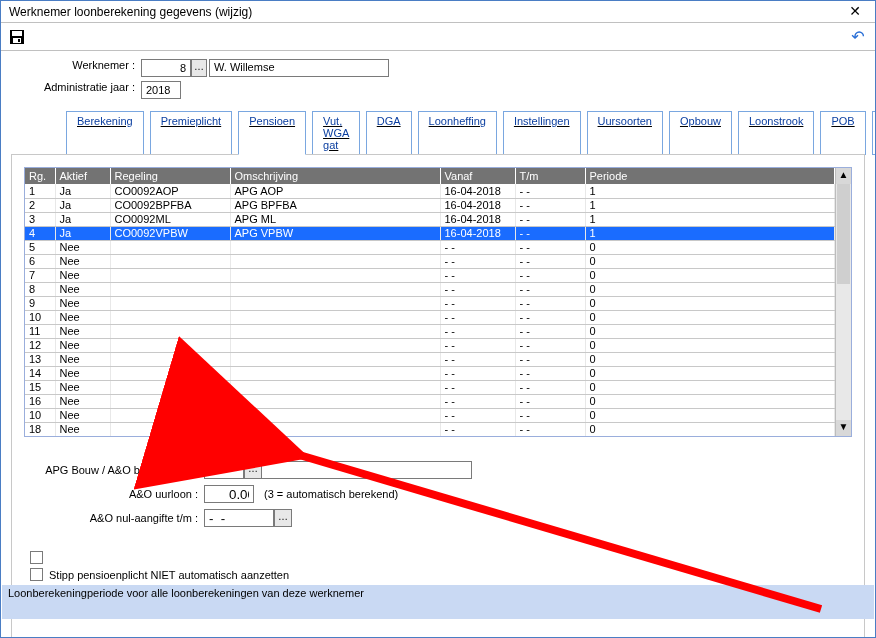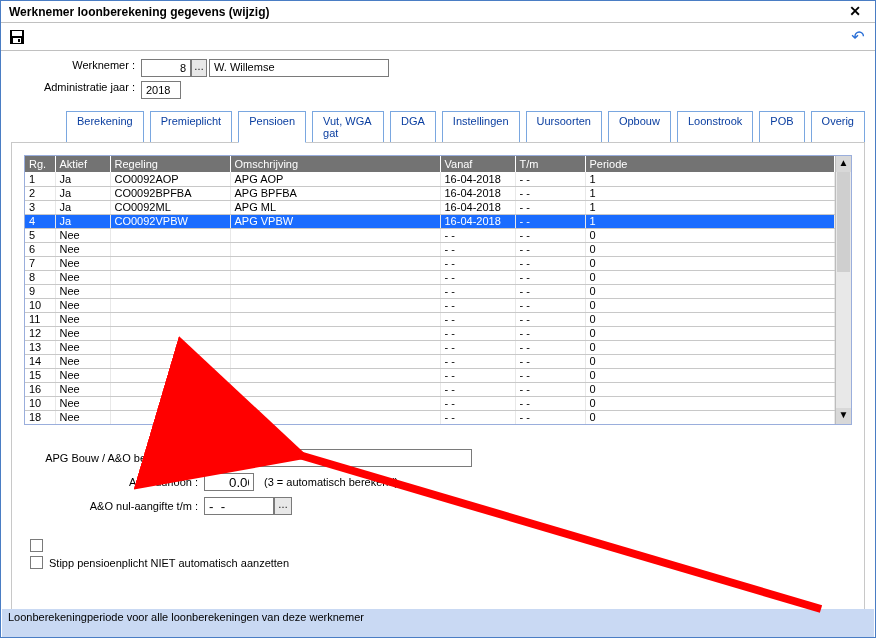--- a/index.html
+++ b/index.html
@@ -1,35 +1,35 @@
 <!DOCTYPE html>
 <html><head>
 <meta charset="utf-8">
 <style>
   * { box-sizing: border-box; }
   html, body { margin: 0; padding: 0; font-family: Tahoma, Arial, sans-serif; font-size: 11px; }
   body { width: 876px; height: 638px; background: #fff; border: 1px solid #4a7dc4; overflow: hidden; position: relative; }
 
-  .titlebar { height: 22px; background: #fff; display: flex; align-items: center; padding: 0 6px; border-bottom: 1px solid #c0c0c0; font-size: 12px; font-weight: bold; }
+  .titlebar { height: 22px; background: #fff; display: flex; align-items: center; padding: 0 6px; border-bottom: 1px solid #c0c0c0; font-size: 12px; }
   .titlebar .title { flex: 1; padding-left: 2px; }
   .titlebar .close { width: 28px; height: 18px; text-align: center; cursor: pointer; font-size: 14px; line-height: 16px; }
 
   .toolbar { height: 28px; background: #fff; display: flex; align-items: center; padding: 0 6px; border-bottom: 1px solid #c0c0c0; }
   .toolbar .save-icon { width: 20px; height: 18px; display: flex; align-items: center; justify-content: center; cursor: pointer; }
   .toolbar .spacer { flex: 1; }
   .toolbar .undo-icon { width: 22px; height: 18px; display: flex; align-items: center; justify-content: center; color: #2a6fd6; font-size: 16px; cursor: pointer; }
 
   .header-fields { padding: 8px 10px 6px 10px; }
   .header-row { display: flex; margin-bottom: 4px; }
   .header-label { width: 130px; text-align: right; padding-right: 6px; }
   .header-input { height: 18px; border: 1px solid #7a7a7a; background: #fff; font-size: 11px; padding: 1px 4px; text-align: right;}
   .header-btn { width: 16px; height: 18px; border: 1px solid #7a7a7a; background: #e8e8e8; font-size: 10px; line-height: 14px; text-align: center; cursor: pointer;}
   .header-name { width: 180px; height: 18px; border: 1px solid #7a7a7a; padding: 1px 4px; background: #fff;}
 
-  .tabs { display: flex; gap: 6px; padding: 2px 10px 0 65px; }
+  .tabs { display: flex; gap: 6px; padding: 2px 10px 0 65px; text-decoration: underline; }
   .tab { border: 1px solid #7aa7e0; padding: 3px 10px; color: #0a3ea0; background: #fff; cursor: pointer; font-size: 11px;}
   .tab.active { border-bottom: 1px solid #fff; position: relative; z-index: 2;}
   .tab-panel-border { border: 1px solid #c8c8c8; margin: 0 10px 4px 10px; position: relative; top:-1px; padding: 12px 12px; height: 492px;}
 
   .grid-wrap { border: 1px solid #9aaedc; display: flex; height: 270px;}
   .grid { flex:1; overflow: hidden; }
   table.grid-table { border-collapse: collapse; width: 100%; table-layout: fixed;}
   table.grid-table th { background: #737373; color: #fff; font-weight: normal; text-align: left; padding: 1px 4px; border-right: 1px solid #fff; font-size: 11px; height: 16px;}
   table.grid-table td { border-bottom: 1px solid #c8c8c8; border-right: 1px solid #e8e8e8; padding: 0px 4px; height: 14px; font-size: 11px; white-space: nowrap; overflow: hidden;}
   table.grid-table tr.selected td { background: #1a6cff; color: #fff; }
@@ -40,21 +40,21 @@
   .form-below { margin-top: 24px; }
   .form-row { display: flex; align-items: center; margin-bottom: 6px; }
   .form-label { width: 180px; text-align: right; padding-right: 6px;}
   .sm-input { height: 18px; border: 1px solid #7a7a7a; background: #fff; padding: 1px 4px;}
   .sm-btn { width: 18px; height: 18px; border: 1px solid #7a7a7a; background: #e8e8e8; font-size:10px; text-align:center; line-height:14px; cursor:pointer;}
   .hint { margin-left: 10px;}
 
   .checkbox-row { display: flex; align-items: center; margin: 4px 0 4px 6px;}
   .checkbox { width: 13px; height: 13px; border: 1px solid #7a7a7a; margin-right: 6px; background: #fff;}
 
-  .statusbar { position: absolute; left:1px; right:1px; bottom:0; height: 28px; background: #c9d9f3; padding: 2px 6px; font-size: 11px;}
+  .statusbar { position: absolute; left:1px; right:1px; bottom:18px; height: 34px; background: #c9d9f3; padding: 2px 6px; font-size: 11px;}
 
   
   .arrow-svg { position: absolute; left:0; top:0; pointer-events:none;}
 </style>
 </head>
 <body>
 
 <div class="titlebar">
   <span class="title">Werknemer loonberekening gegevens  (wijzig)</span>
   <span class="close">✕</span>
@@ -85,20 +85,21 @@
     <input class="header-input" style="width: 40px; text-align: left;" value="2018">
   </div>
 </div>
 
 <div class="tabs">
   <div class="tab">Berekening</div>
   <div class="tab">Premieplicht</div>
   <div class="tab active">Pensioen</div>
   <div class="tab">Vut, WGA gat</div>
   <div class="tab">DGA</div>
+  <div class="tab">Loonheffing</div>
   <div class="tab">Instellingen</div>
   <div class="tab">Uursoorten</div>
   <div class="tab">Opbouw</div>
   <div class="tab">Loonstrook</div>
   <div class="tab">POB</div>
   <div class="tab">Overig</div>
 </div>
 
 <div class="tab-panel-border">
 

